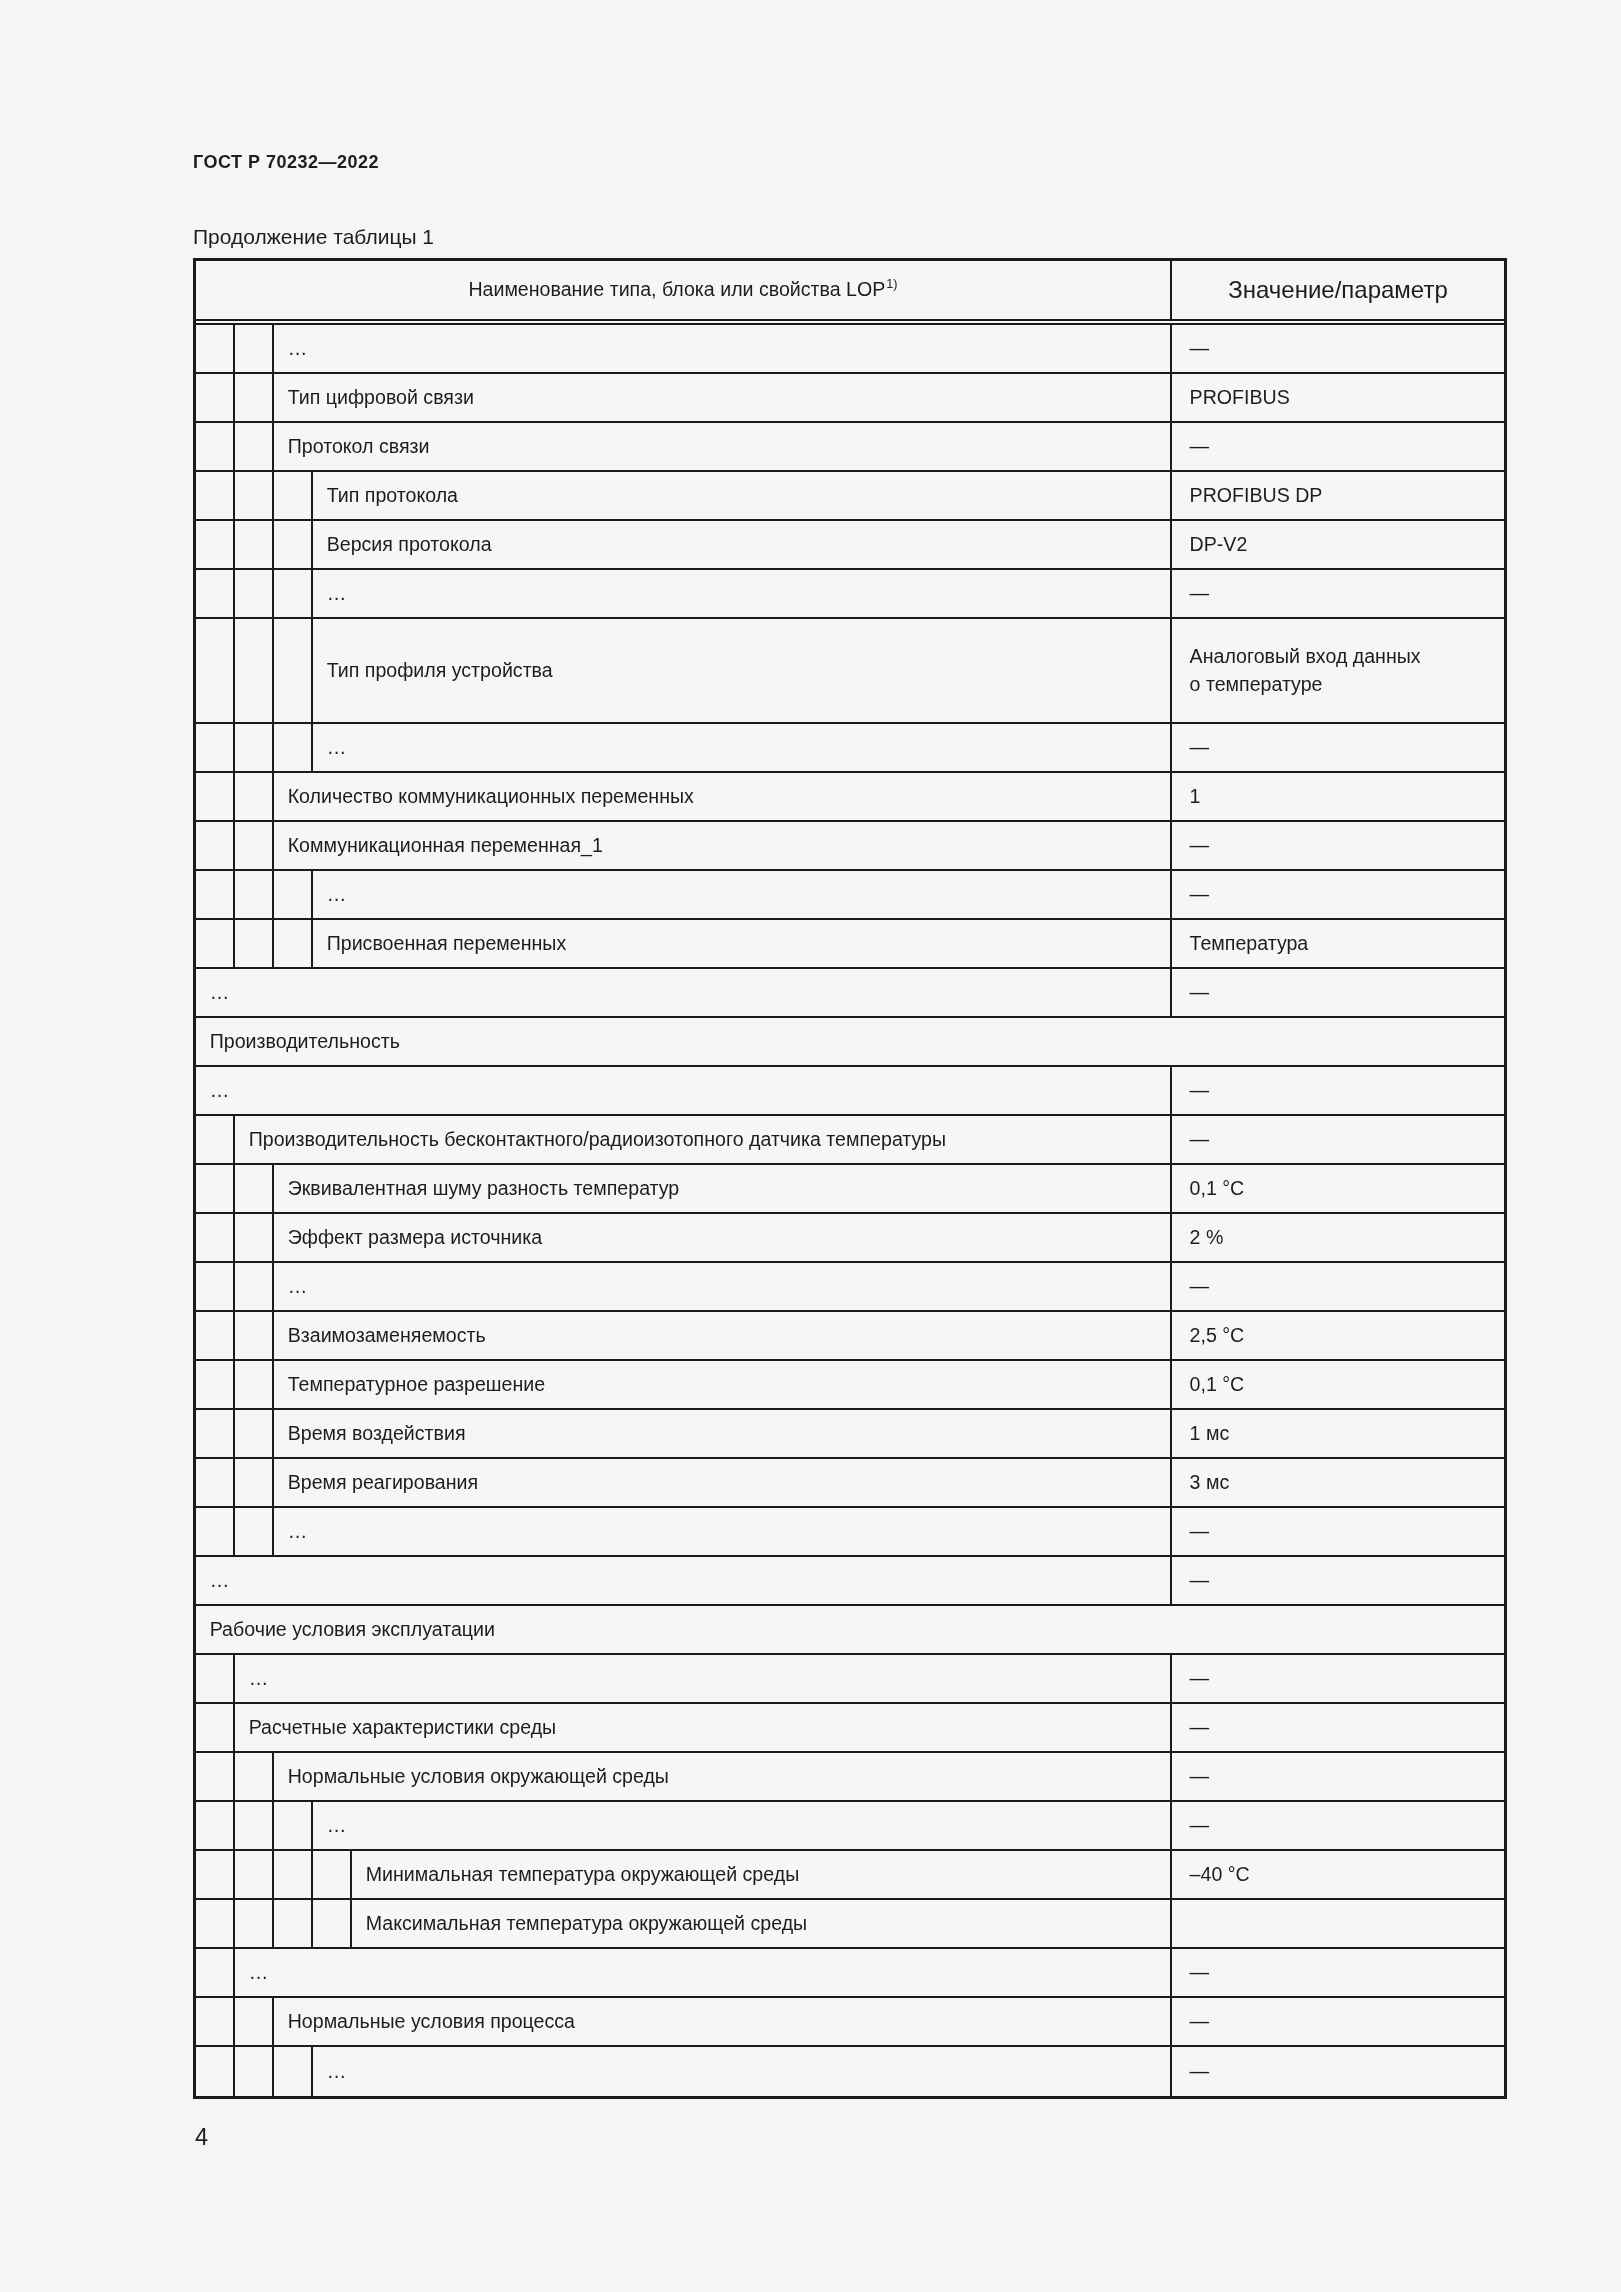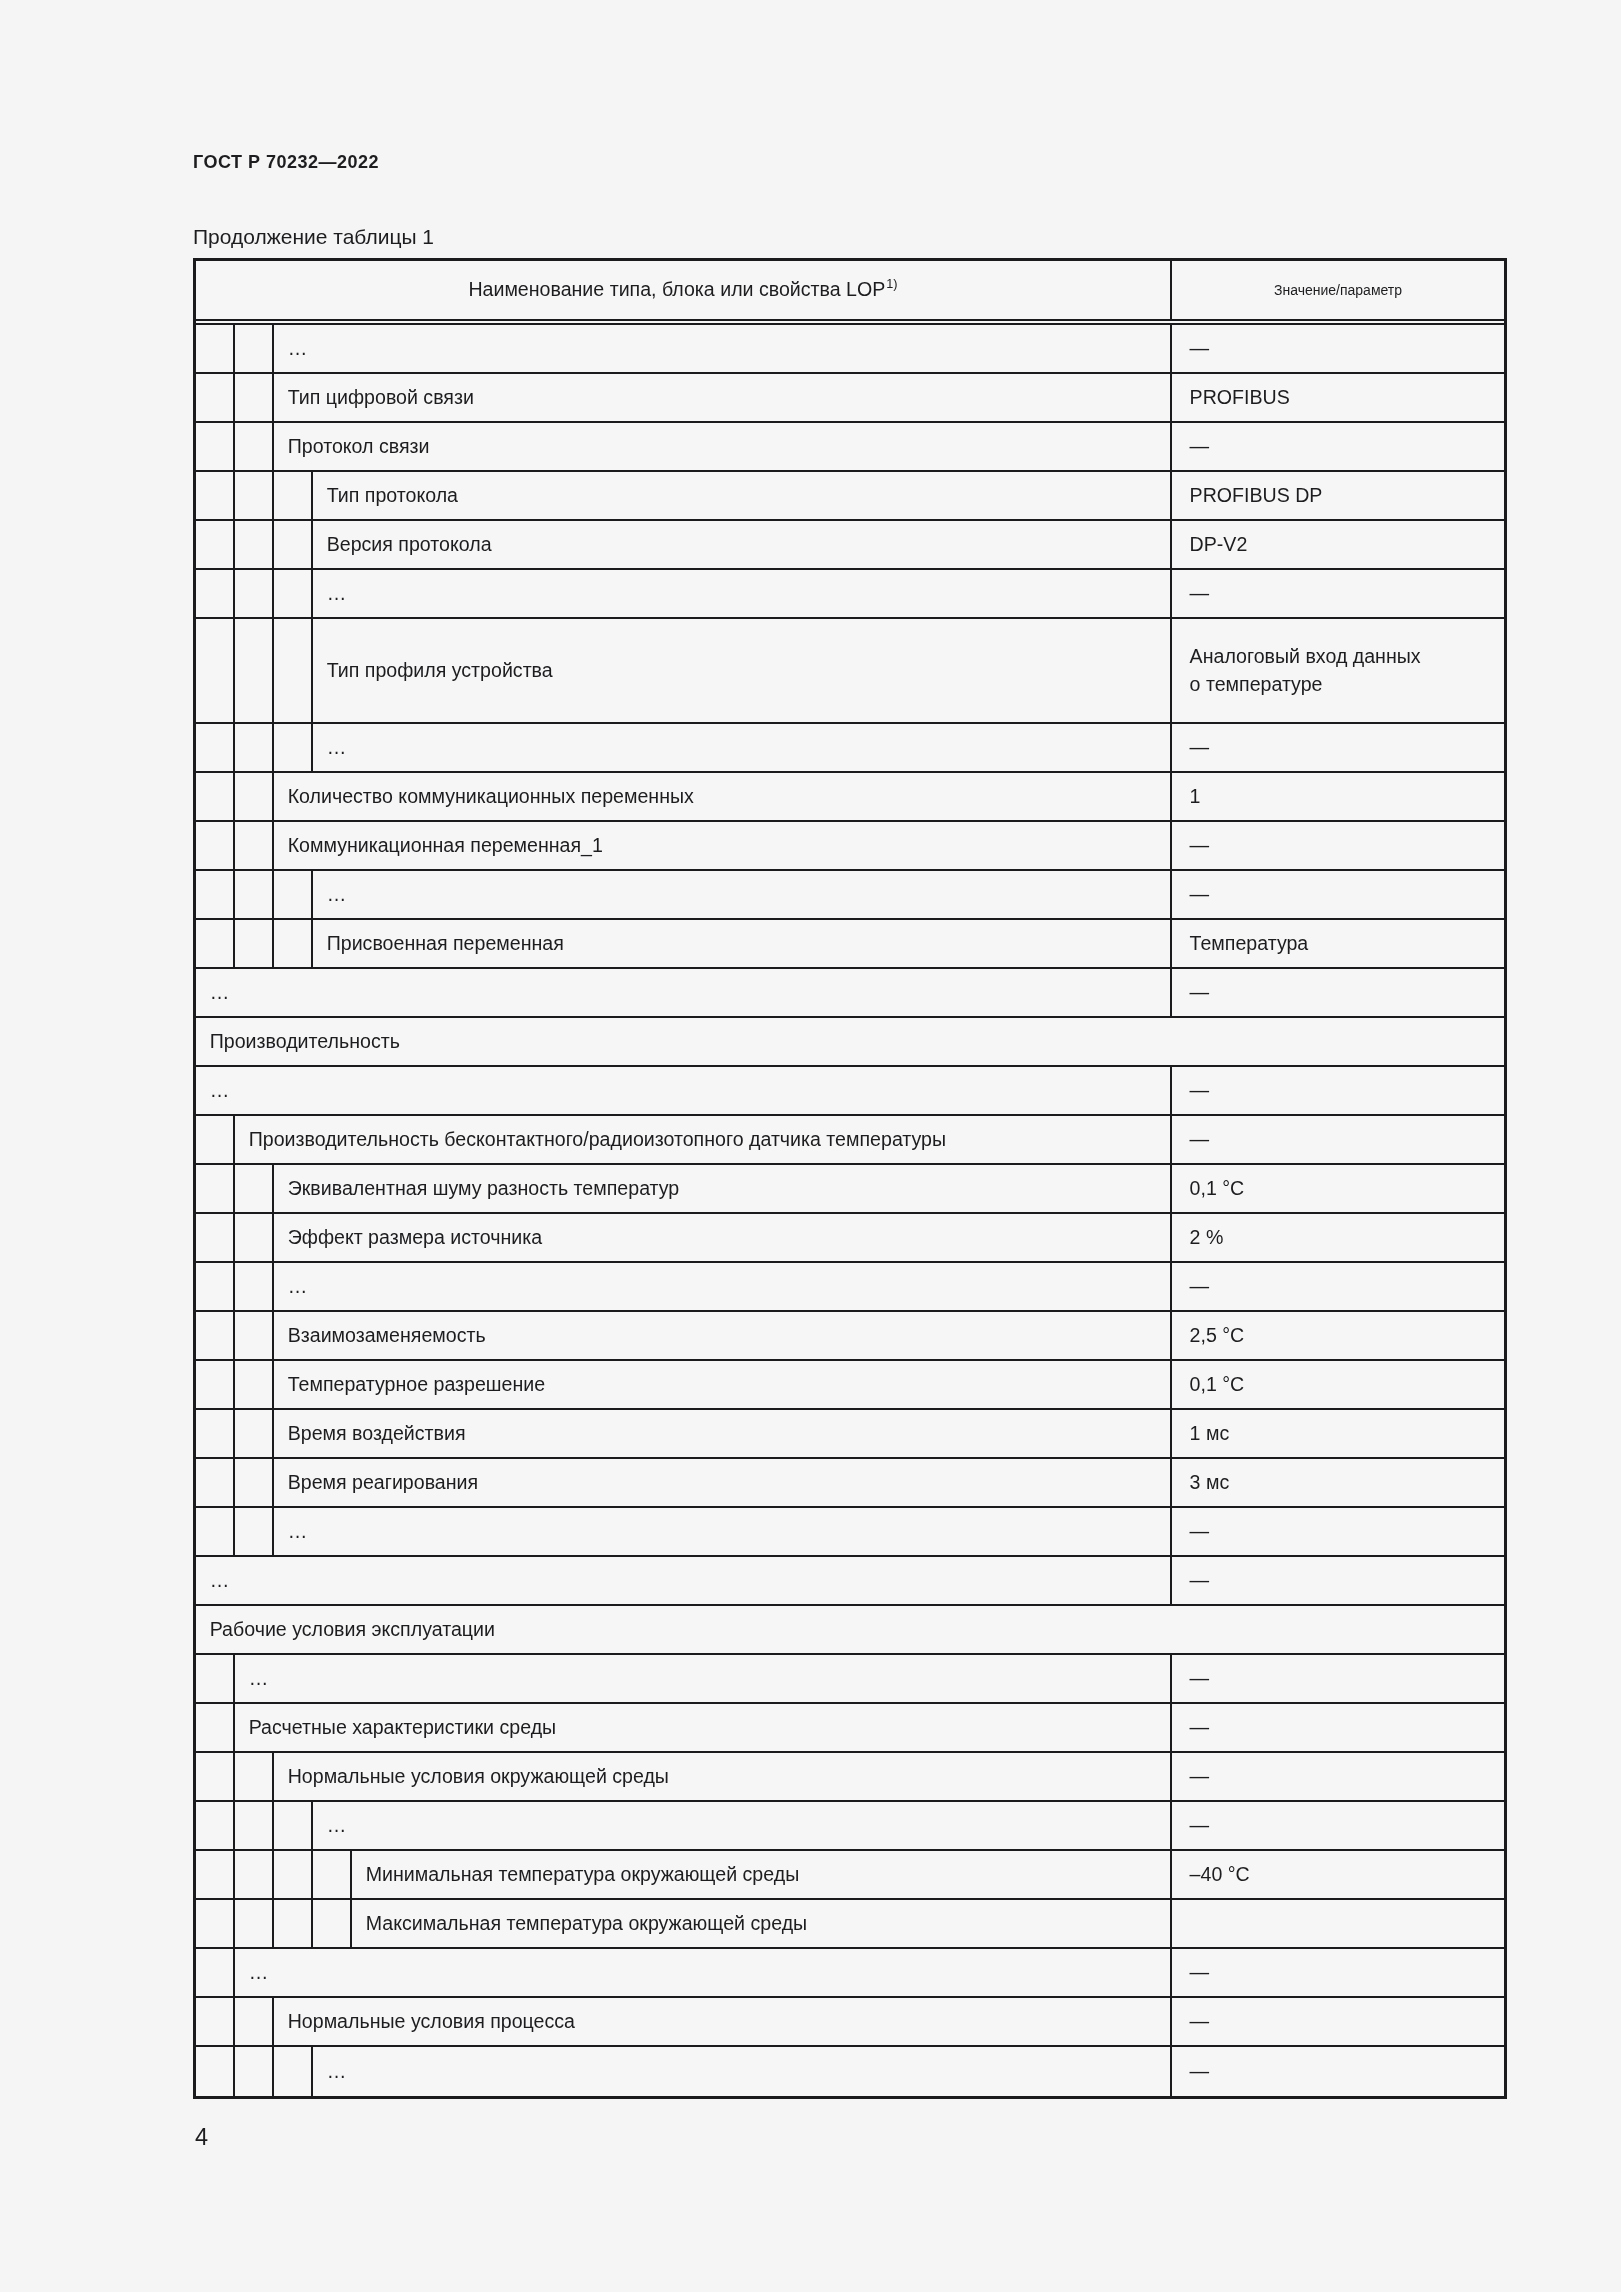--- a/index.html
+++ b/index.html
@@ -34,21 +34,21 @@
   }
   .th-name {
     width:976px; border-right:2.9px solid #1b1b1d;
     display:flex; align-items:center; justify-content:center;
     font-size:19.6px;
   }
   .th-name sup { font-size:12.7px; line-height:1; margin-left:1px; }
   .th-value {
     flex:1;
     display:flex; align-items:center; justify-content:center;
-    font-size:14px;
+    font-size:24px;
   }
 
   .row {
     display:flex; height:49px;
     border-bottom:2.9px solid #1b1b1d;
     font-size:19.6px;
   }
   .row:last-child { border-bottom:none; }
   .row.tall { height:105px; }
 
@@ -182,21 +182,21 @@
             <div class="indent-cell"></div>
             <div class="name-cell">…</div>
           </div>
           <div class="value-cell">—</div>
         </div>
         <div class="row">
           <div class="name-area">
             <div class="indent-cell"></div>
             <div class="indent-cell"></div>
             <div class="indent-cell"></div>
-            <div class="name-cell">Присвоенная переменная</div>
+            <div class="name-cell">Присвоенная переменных</div>
           </div>
           <div class="value-cell">Температура</div>
         </div>
         <div class="row">
           <div class="name-area">
             <div class="name-cell">…</div>
           </div>
           <div class="value-cell">—</div>
         </div>
         <div class="row">

